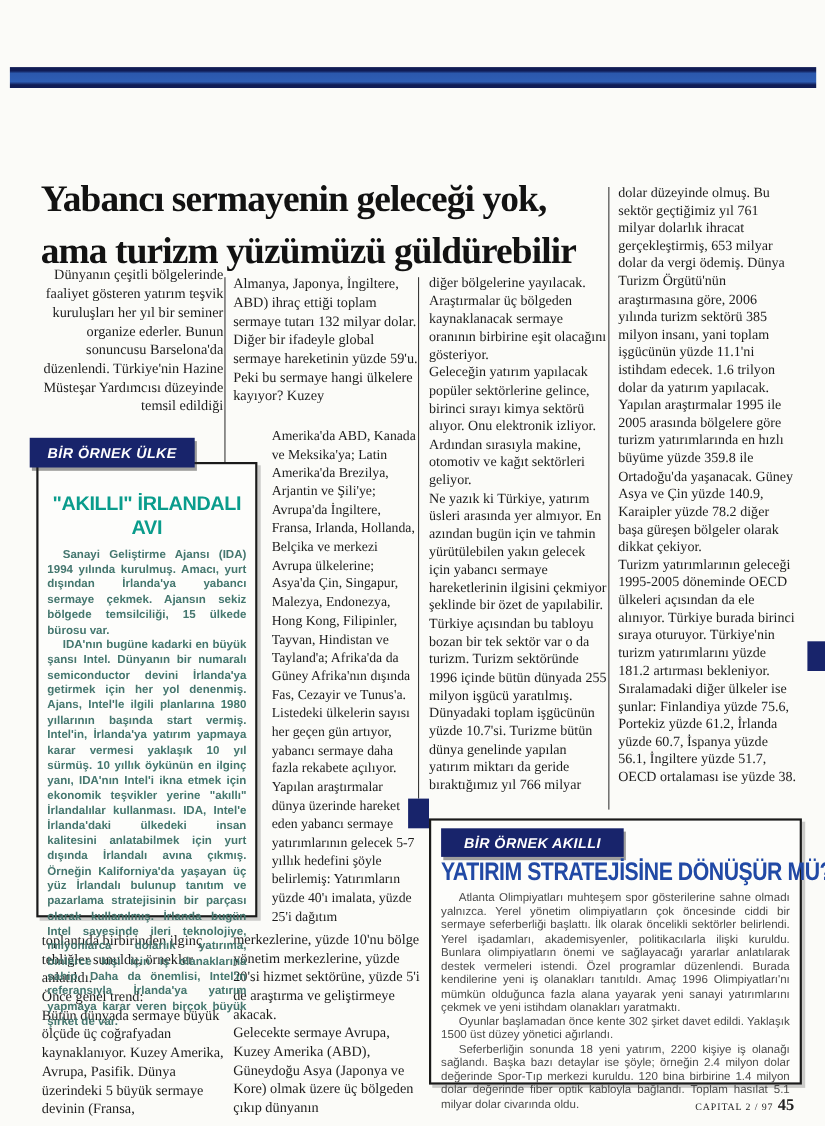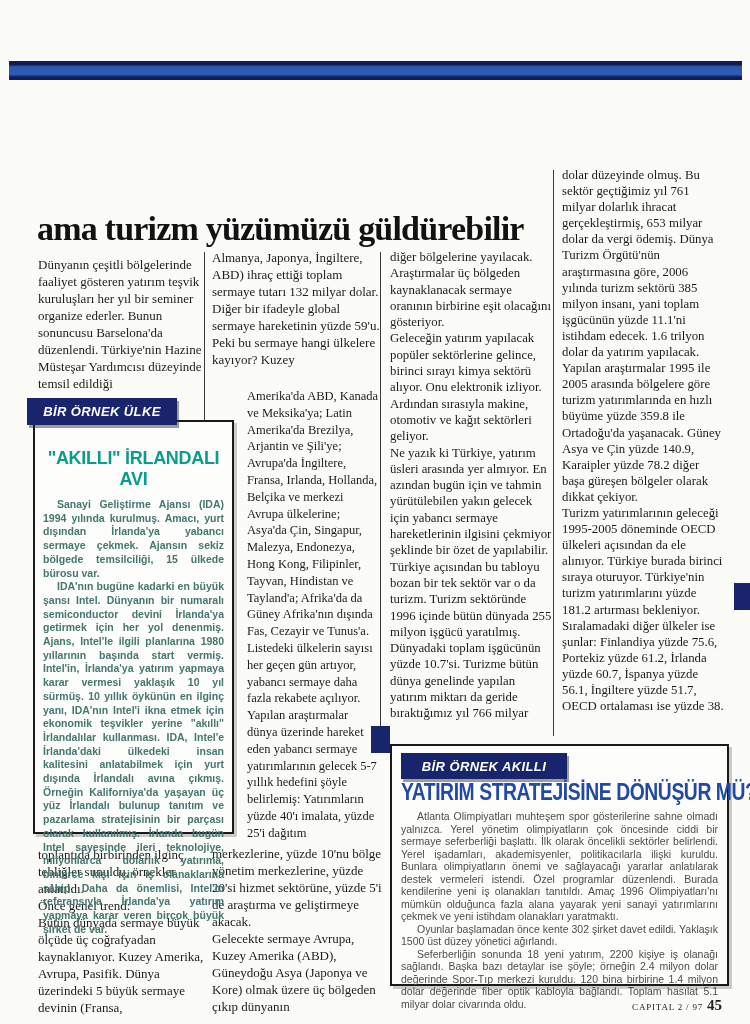--- a/index.html
+++ b/index.html
@@ -76,29 +76,29 @@
   .footer .mag { font-size:9px; letter-spacing:0.8px; }
   .footer .pg  { font-size:15px; font-weight:bold; margin-left:4px; }
 </style>
 </head>
 <body>
 
 <div class="page">
 
   <div class="top-bar"></div>
 
-  <h1 class="headline"><br><span>ama turizm yüzümüzü güldürebilir</span></h1>
+  <h1 class="headline"><span>Yabancı sermayenin geleceği yok,</span><br><span>ama turizm yüzümüzü güldürebilir</span></h1>
 
   <div class="vrule" style="left:204px; top:252px; height:172px;"></div>
   <div class="vrule" style="left:380px; top:252px; height:474px;"></div>
   <div class="vrule" style="left:553px; top:170px; height:566px;"></div>
   <div class="navy-sq" style="left:371px; top:726px; width:19px; height:27px;"></div>
   <div class="navy-sq" style="left:734px; top:583px; width:16px; height:27px;"></div>
 
-  <div class="colseg" style="left:38px; top:256px; width:165px;">Dünyanın çeşitli bölgelerinde faaliyet gösteren yatırım teşvik kuruluşları her yıl bir seminer organize ederler. Bunun sonuncusu Barselona'da düzenlendi. Türkiye'nin Hazine Müsteşar Yardımcısı düzeyinde temsil edildiği</div>
+  <div class="colseg" style="left:38px; top:241px; width:165px;text-align:right;">Dünyanın çeşitli bölgelerinde faaliyet gösteren yatırım teşvik kuruluşları her yıl bir seminer organize ederler. Bunun sonuncusu Barselona'da düzenlendi. Türkiye'nin Hazine Müsteşar Yardımcısı düzeyinde temsil edildiği</div>
   <div class="colseg" style="left:38px; top:846px; width:168px;">toplantıda birbirinden ilginç tebliğler sunuldu, örnekler anlatıldı.
 Önce genel trend:
 Bütün dünyada sermaye büyük ölçüde üç coğrafyadan kaynaklanıyor. Kuzey Amerika, Avrupa, Pasifik. Dünya üzerindeki 5 büyük sermaye devinin (Fransa,</div>
   <div class="colseg" style="left:212px; top:249px; width:168px;">Almanya, Japonya, İngiltere, ABD) ihraç ettiği toplam sermaye tutarı 132 milyar dolar. Diğer bir ifadeyle global sermaye hareketinin yüzde 59'u.
 Peki bu sermaye hangi ülkelere kayıyor? Kuzey</div>
   <div class="colseg" style="left:247px; top:388px; width:133px; font-size:12.5px; line-height:16.8px;">Amerika'da ABD, Kanada ve Meksika'ya; Latin Amerika'da Brezilya, Arjantin ve Şili'ye; Avrupa'da İngiltere, Fransa, Irlanda, Hollanda, Belçika ve merkezi Avrupa ülkelerine; Asya'da Çin, Singapur, Malezya, Endonezya, Hong Kong, Filipinler, Tayvan, Hindistan ve Tayland'a; Afrika'da da Güney Afrika'nın dışında Fas, Cezayir ve Tunus'a. Listedeki ülkelerin sayısı her geçen gün artıyor, yabancı sermaye daha fazla rekabete açılıyor. Yapılan araştırmalar dünya üzerinde hareket eden yabancı sermaye yatırımlarının gelecek 5-7 yıllık hedefini şöyle belirlemiş: Yatırımların yüzde 40'ı imalata, yüzde 25'i dağıtım</div>
   <div class="colseg" style="left:212px; top:845px; width:172px;">merkezlerine, yüzde 10'nu bölge yönetim merkezlerine, yüzde 20'si hizmet sektörüne, yüzde 5'i de araştırma ve geliştirmeye akacak.
 Gelecekte sermaye Avrupa, Kuzey Amerika (ABD), Güneydoğu Asya (Japonya ve Kore) olmak üzere üç bölgeden çıkıp dünyanın</div>
   <div class="colseg" style="left:390px; top:249px; width:162px; font-size:12.8px; line-height:16.3px;">diğer bölgelerine yayılacak.
 Araştırmalar üç bölgeden kaynaklanacak sermaye oranının birbirine eşit olacağını gösteriyor.

